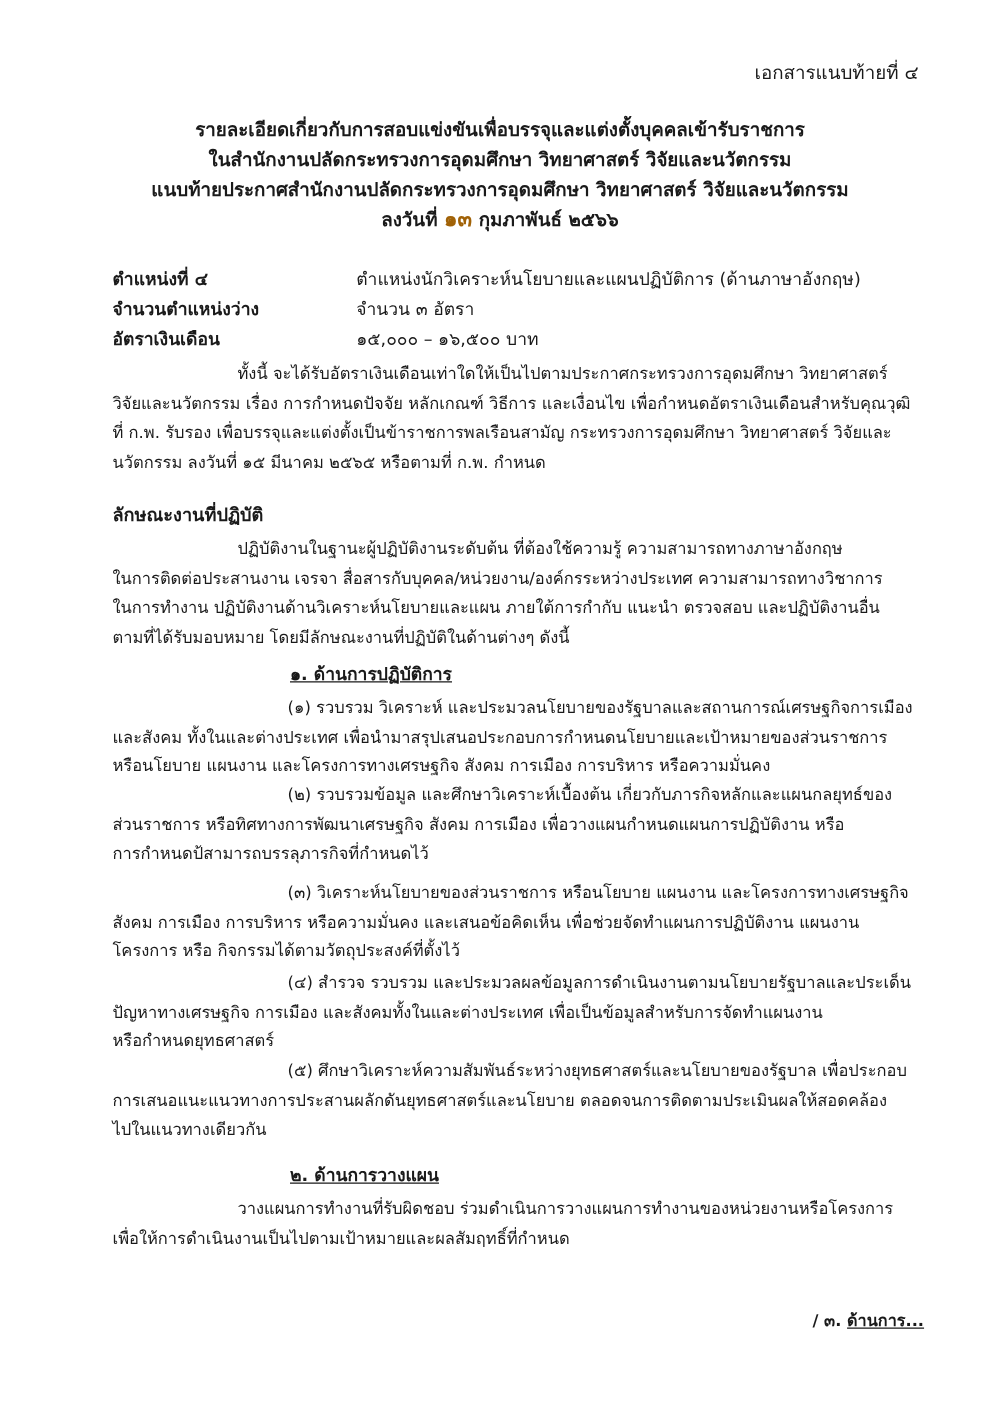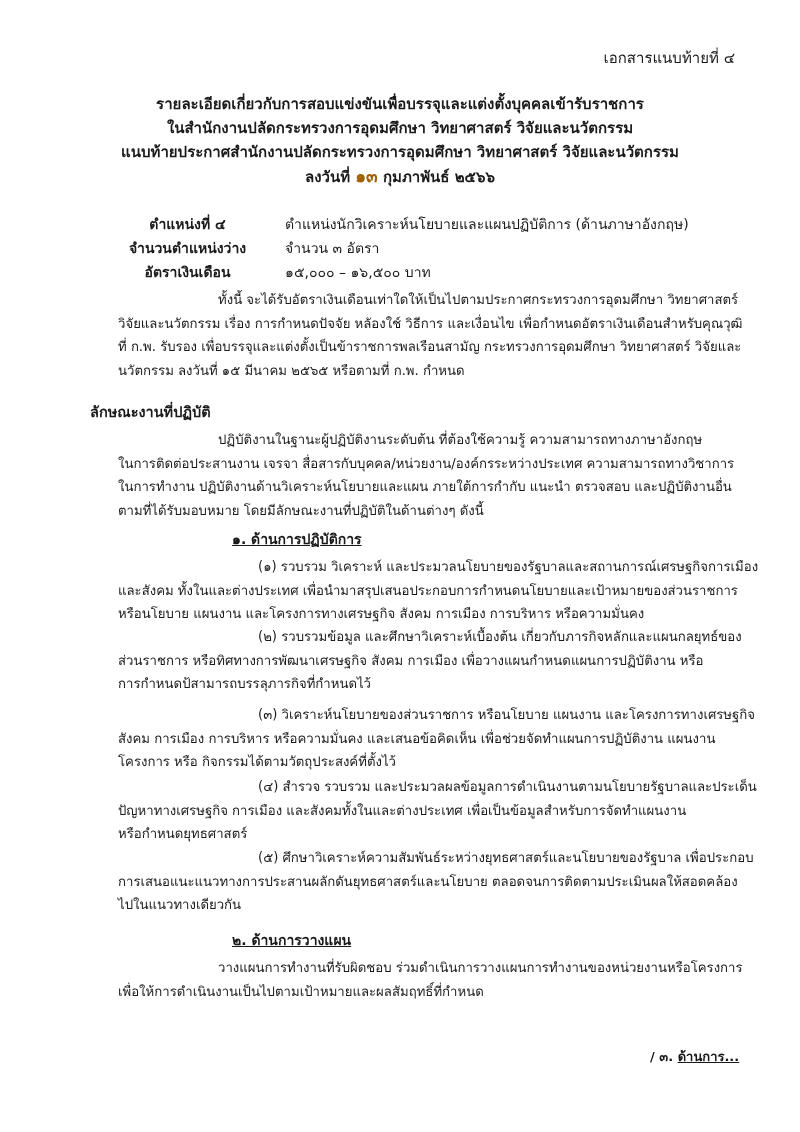--- a/index.html
+++ b/index.html
@@ -13,27 +13,27 @@
       position: absolute; right: 65px; top: 46px;
       font-size: 15px; font-weight: normal;
     }
     .title-block {
       position: absolute; left: 0; right: 0; top: 92px;
       text-align: center; font-weight: bold; font-size: 15px; line-height: 24px;
     }
     .title-block .date-day { color: #a16207; font-weight: bold; font-size: 17px; }
     .info-table { position: absolute; left: 90px; top: 212px; font-size: 14px; line-height: 24px; }
     .info-row { display: flex; }
-    .info-label { width: 195px; font-weight: bold; text-align: center; }
+    .info-label { width: 195px; font-weight: bold; }
     .info-value { }
     .para {
       position: absolute; left: 90px; width: 640px;
       font-size: 13.2px; line-height: 23.5px; text-align: justify;
     }
-    .line { white-space: nowrap; display: block; margin-left: 28px; }
+    .line { white-space: nowrap; display: block; }
     .indent { padding-left: 100px; }
     .indent2 { padding-left: 140px; }
     .section-head {
       position: absolute; left: 90px; font-weight: bold; font-size: 14.5px;
     }
     .sub-head {
       position: absolute; left: 192px; font-weight: bold; font-size: 14px;
       text-decoration: underline;
       margin-left: 40px;
     }
@@ -70,21 +70,21 @@
       <span class="info-value">จำนวน ๓ อัตรา</span>
     </div>
     <div class="info-row">
       <span class="info-label">อัตราเงินเดือน</span>
       <span class="info-value">๑๕,๐๐๐ – ๑๖,๕๐๐ บาท</span>
     </div>
   </div>
 
   <div class="para" style="top:288px;">
     <span class="line indent">ทั้งนี้ จะได้รับอัตราเงินเดือนเท่าใดให้เป็นไปตามประกาศกระทรวงการอุดมศึกษา วิทยาศาสตร์</span>
-    <span class="line">วิจัยและนวัตกรรม เรื่อง การกำหนดปัจจัย หลัองใช์ วิธีการ และเงื่อนไข เพื่อกำหนดอัตราเงินเดือนสำหรับคุณวุฒิ</span>
+    <span class="line">วิจัยและนวัตกรรม เรื่อง การกำหนดปัจจัย หลักเกณฑ์ วิธีการ และเงื่อนไข เพื่อกำหนดอัตราเงินเดือนสำหรับคุณวุฒิ</span>
     <span class="line">ที่ ก.พ. รับรอง เพื่อบรรจุและแต่งตั้งเป็นข้าราชการพลเรือนสามัญ กระทรวงการอุดมศึกษา วิทยาศาสตร์ วิจัยและ</span>
     <span class="line">นวัตกรรม ลงวันที่ ๑๕ มีนาคม ๒๕๖๕ หรือตามที่ ก.พ. กำหนด</span>
   </div>
 
   <div class="section-head" style="top:400px;">ลักษณะงานที่ปฏิบัติ</div>
 
   <div class="para" style="top:428px;">
     <span class="line indent">ปฏิบัติงานในฐานะผู้ปฏิบัติงานระดับต้น ที่ต้องใช้ความรู้ ความสามารถทางภาษาอังกฤษ</span>
     <span class="line">ในการติดต่อประสานงาน เจรจา สื่อสารกับบุคคล/หน่วยงาน/องค์กรระหว่างประเทศ ความสามารถทางวิชาการ</span>
     <span class="line">ในการทำงาน ปฏิบัติงานด้านวิเคราะห์นโยบายและแผน ภายใต้การกำกับ แนะนำ ตรวจสอบ และปฏิบัติงานอื่น</span>

